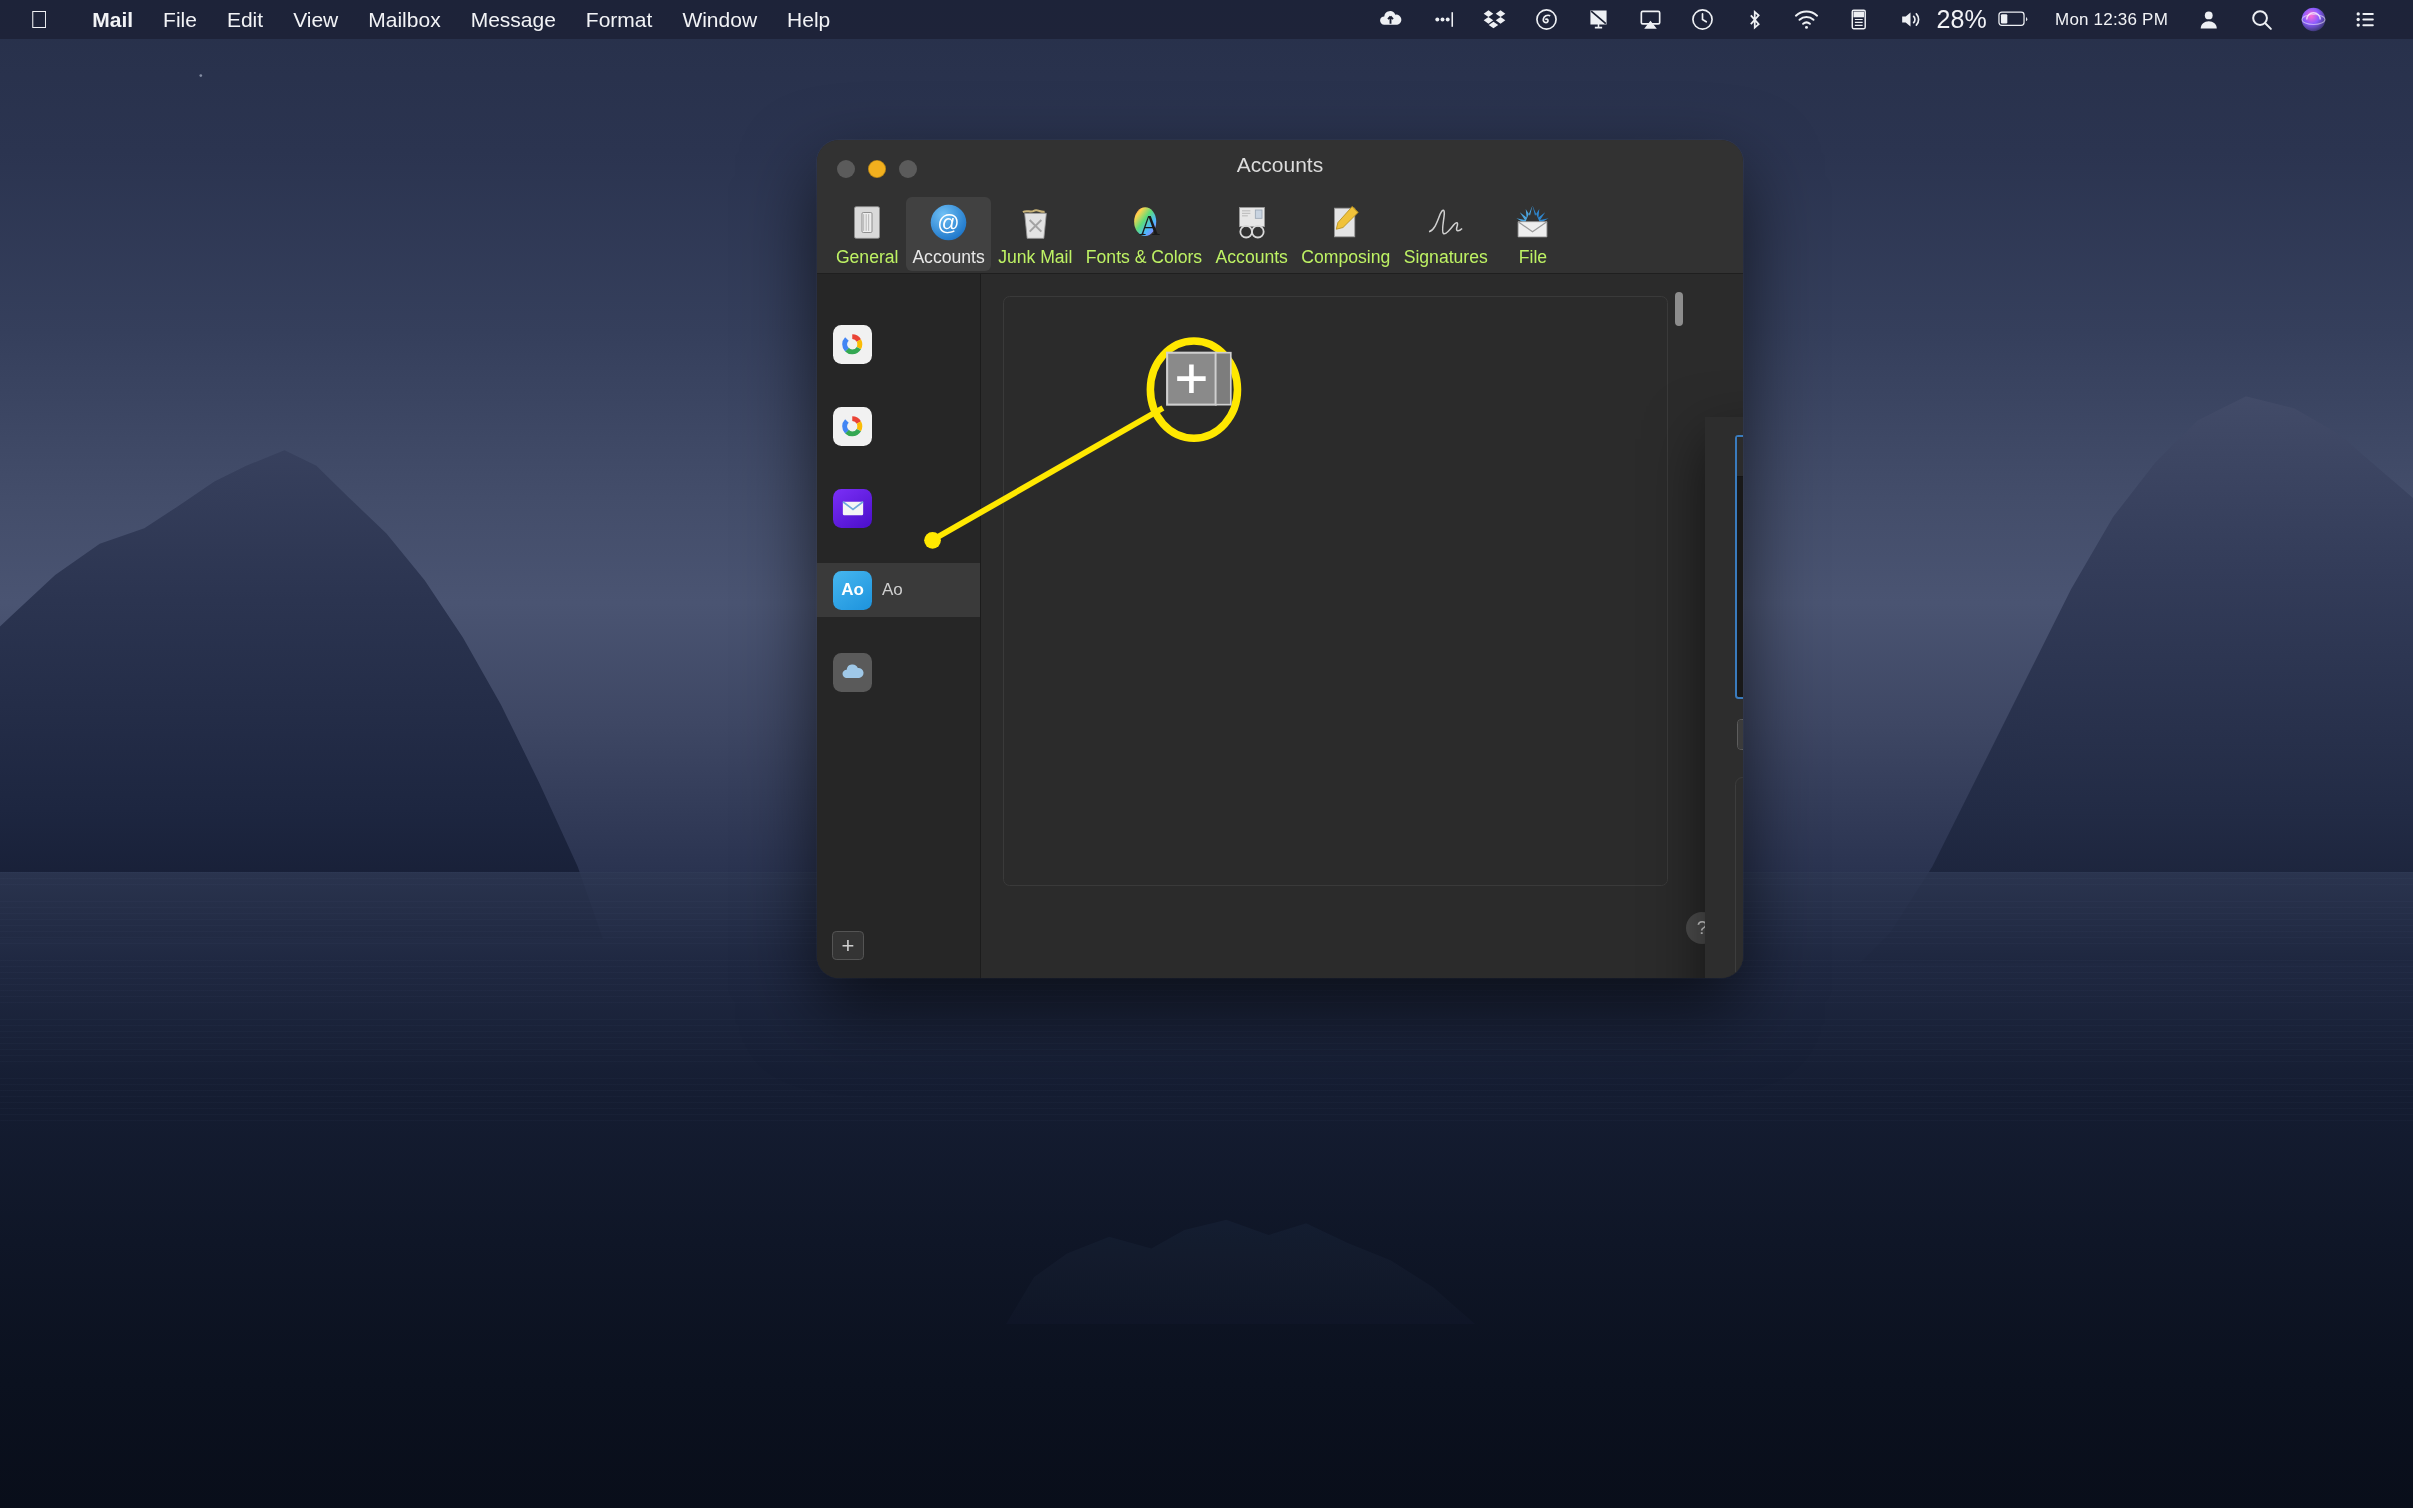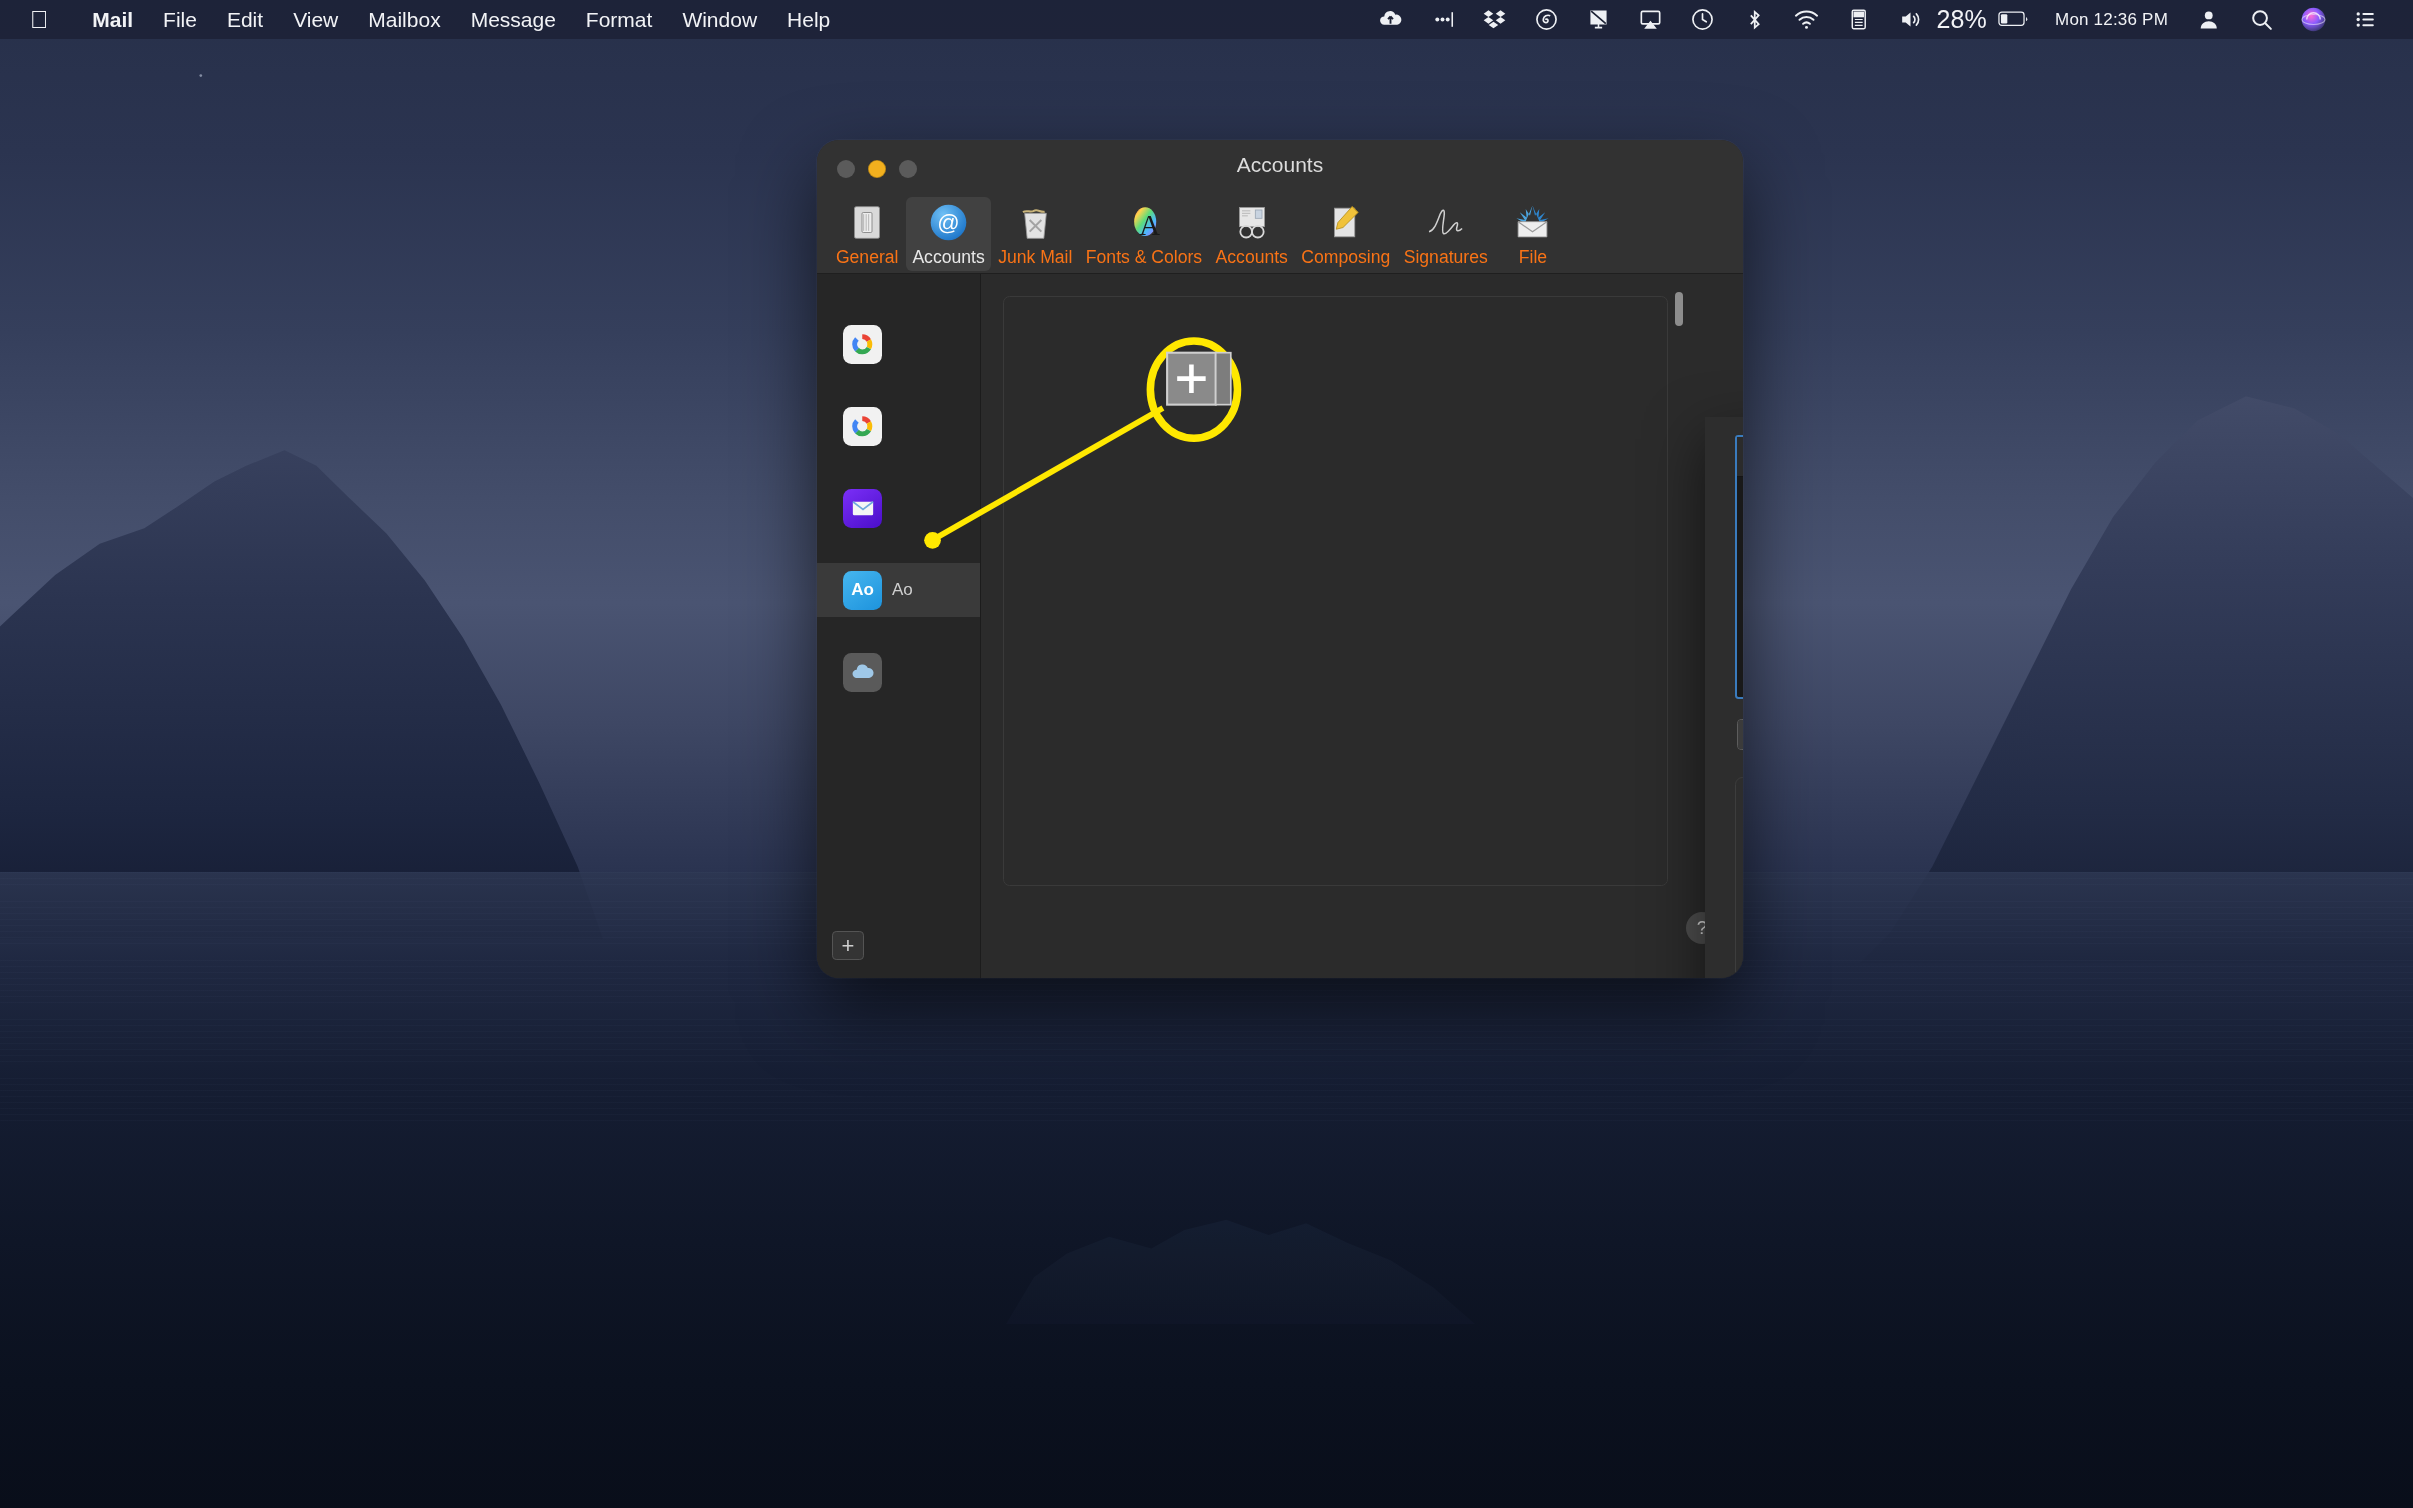--- a/index.html
+++ b/index.html
@@ -109,29 +109,29 @@
   #toolbar{
     height:77px; background:#323232; display:flex; align-items:flex-start;
     padding-left:11.7px; border-bottom:0.8px solid #1f1f1f;
   }
   .tb{
     width:auto; min-width:77px; padding:3.4px 6.7px 5px; border-radius:5.9px;
     display:flex; flex-direction:column; align-items:center; gap:2.5px;
   }
   .tb.sel{ background:#414141; }
   .tb .gl{ width:49px; height:45px; display:flex; align-items:center; justify-content:center; }
-  .tb .lb{ color:#f97316; font-size:17.6px; line-height:18.4px; white-space:nowrap; }
+  .tb .lb{ color:#bef264; font-size:17.6px; line-height:18.4px; white-space:nowrap; }
   .tb.sel .lb{ color:#e8e8e8; }
 
   
   #accounts-pane{ position:absolute; left:0; top:134px; width:926px; height:704px;
     background:#2b2b2b; display:flex; }
   #acct-list{ width:164px; background:#262626; border-right:0.8px solid #1c1c1c;
     padding-top:15px; position:relative; }
-  .acct-row{ height:54px; display:flex; align-items:center; padding-left:26px;margin-top:28px; }
+  .acct-row{ height:54px; display:flex; align-items:center; padding-left:16px;margin-top:28px; }
   .acct-row.sel{ background:#3a3a3a; }
   .acct-ic{ width:39px; height:39px; border-radius:8.4px; display:flex;
     align-items:center; justify-content:center; font-size:17.6px; font-weight:bold;
     color:#fff; overflow:hidden; position:relative; }
   .acct-name{ color:#cfcfcf; font-size:17px; margin-left:10px; white-space:nowrap; }
   #acct-addbtn{ position:absolute; left:15px; bottom:18.4px; width:32px; height:28.5px;
     border:0.8px solid #545454; border-radius:4.2px; background:#343434;
     color:#cfcfcf; font-size:22px; line-height:27px; text-align:center; }
   #acct-detail{ flex:1; position:relative; }
   #acct-help{ position:absolute; right:25px; bottom:34px; width:32px; height:32px;

